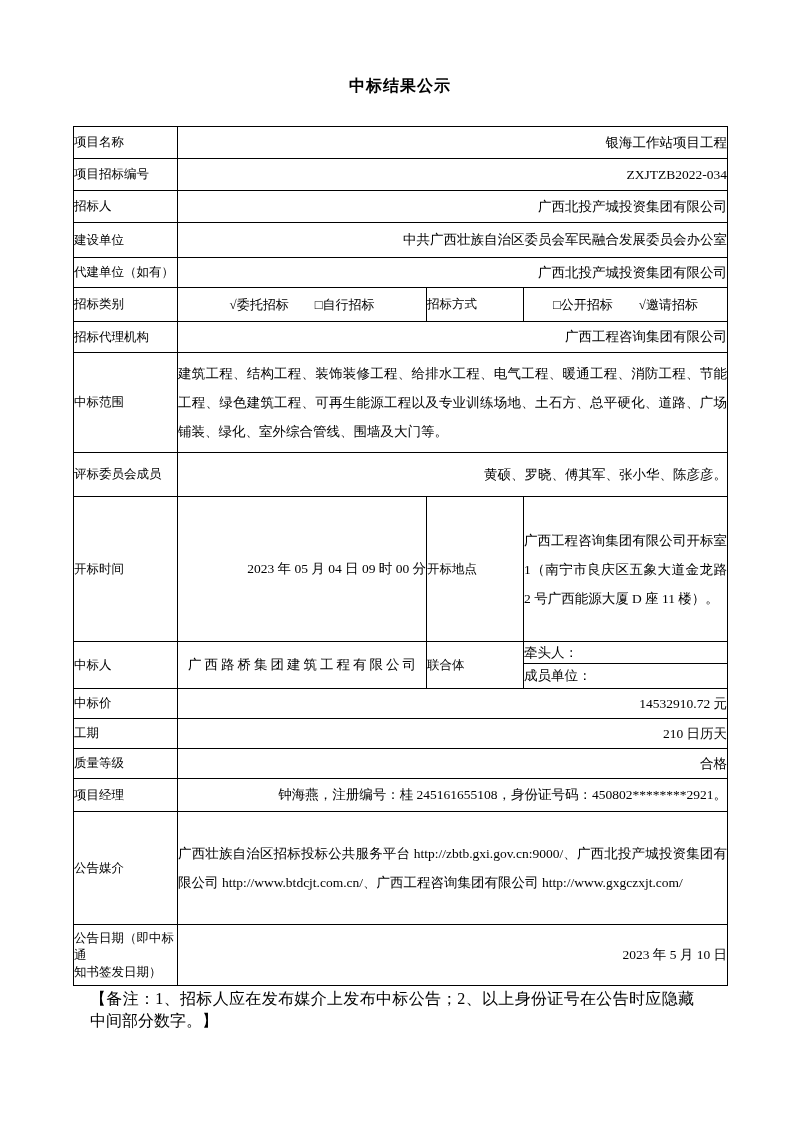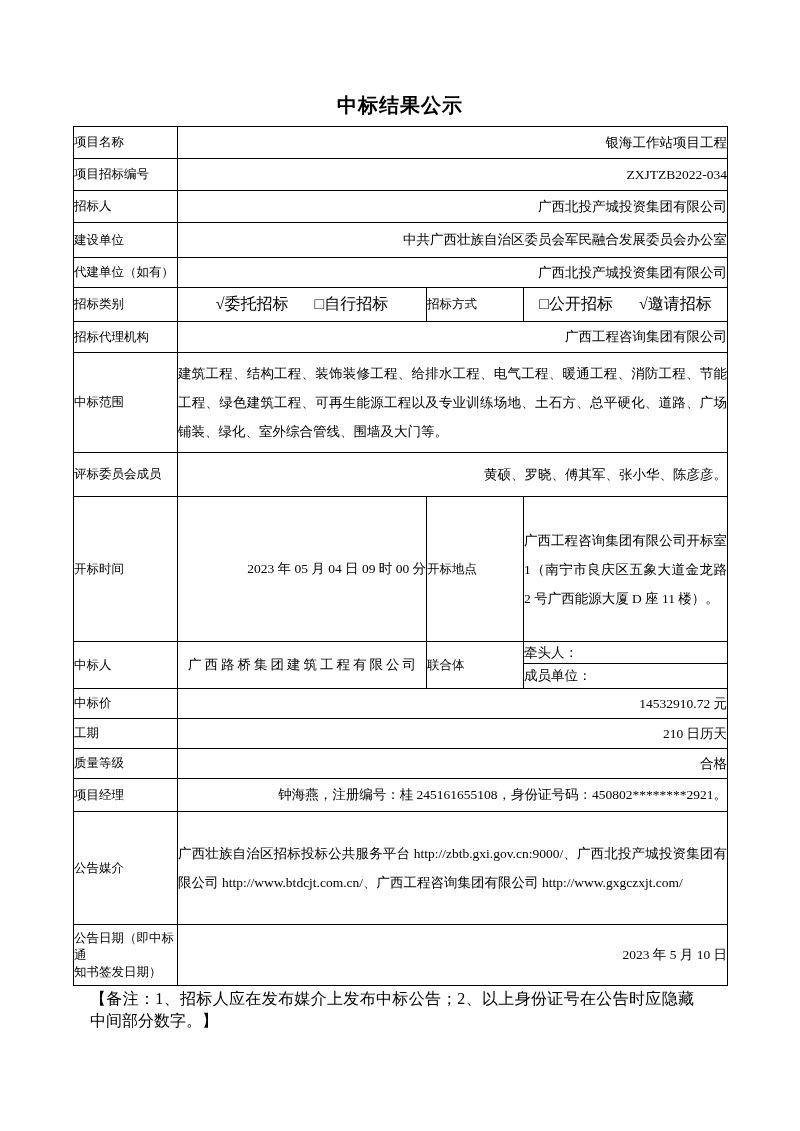--- a/index.html
+++ b/index.html
@@ -6,23 +6,23 @@
   .page{
     position:relative;
     width:800px;height:1131px;
     background:#ffffff;
     font-family:"Liberation Serif","DejaVu Serif",serif;
     color:#000;
     overflow:hidden;
   }
   .doc-title{
     position:absolute;
-    top:92px;left:0;width:800px;
+    top:76px;left:0;width:800px;
     text-align:center;
-    font-size:20px;
+    font-size:16px;
     font-weight:bold;
     letter-spacing:1px;
     font-family:"Liberation Sans","DejaVu Sans",sans-serif;
   }
   table.bid{
     position:absolute;
     left:73px;top:126px;
     width:654px;
     border-collapse:collapse;
     table-layout:fixed;
@@ -52,21 +52,21 @@
   }
   td.multi{
     line-height:29px;
     text-align:justify;
     padding:2px 9px;
   }
   td.breakall{word-break:break-all;}
   td.chk{
     text-align:center;
     padding:0;
-    font-size:16px;
+    font-size:13px;
   }
   .opt{white-space:nowrap;}
   .opt + .opt{margin-left:26px;}
   .sub{padding:2px 6px;line-height:18px;}
   .note{
     position:absolute;
     left:90px;top:988px;
     width:604px;
     font-size:16px;
     line-height:22px;

